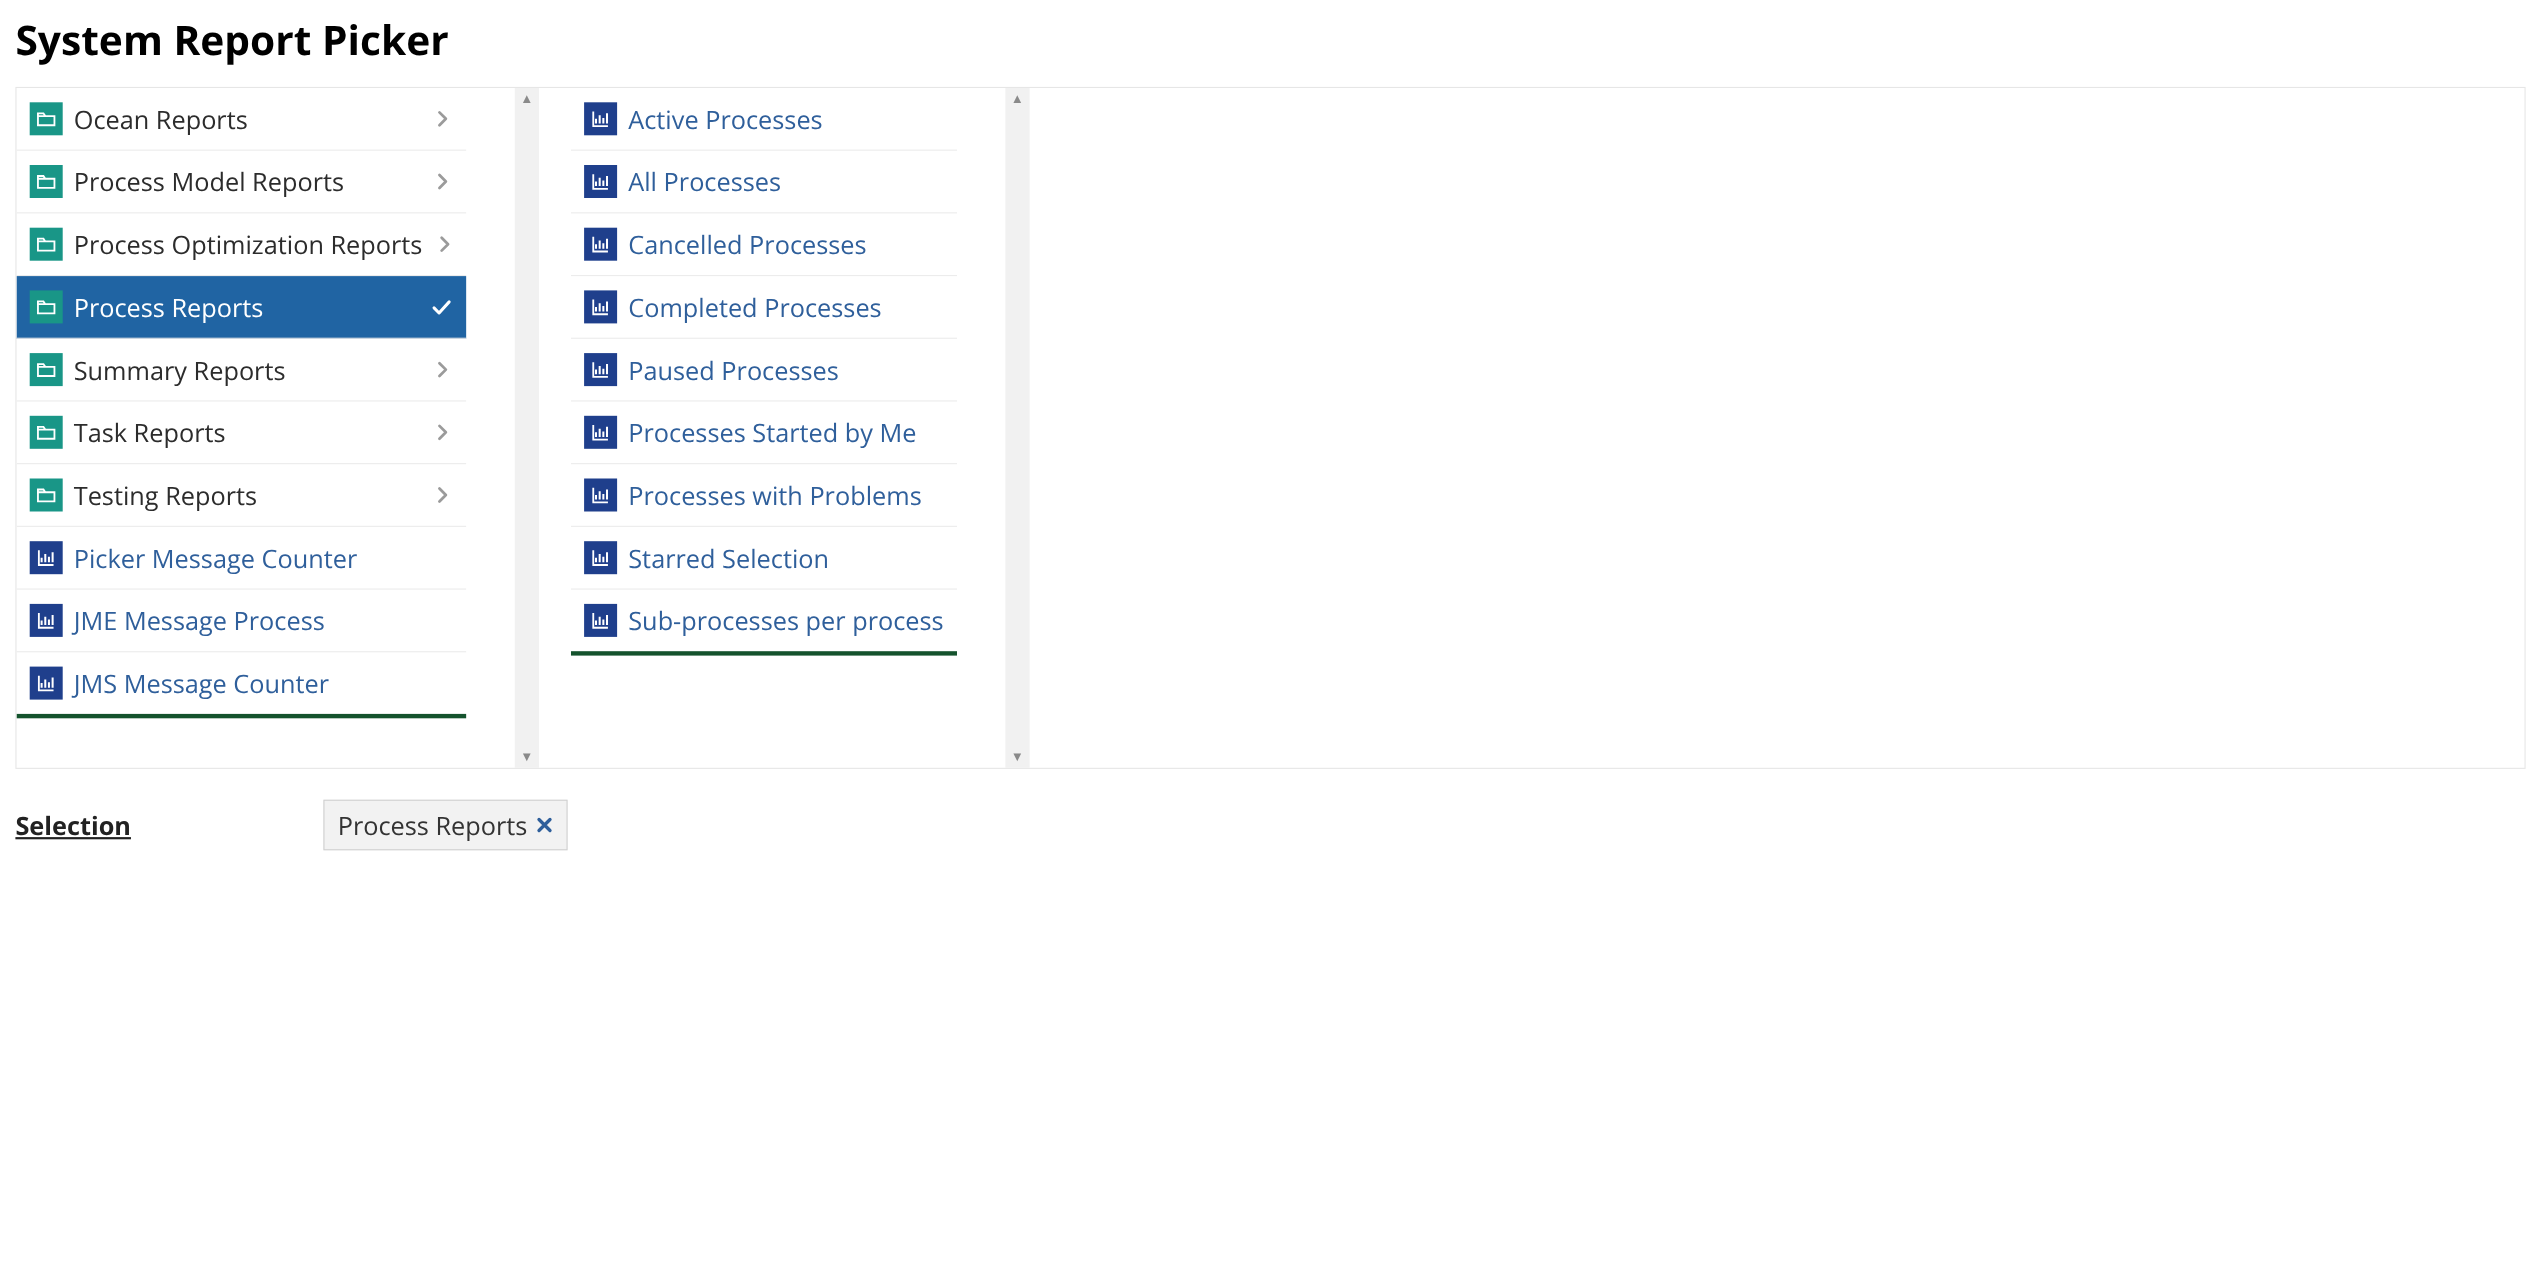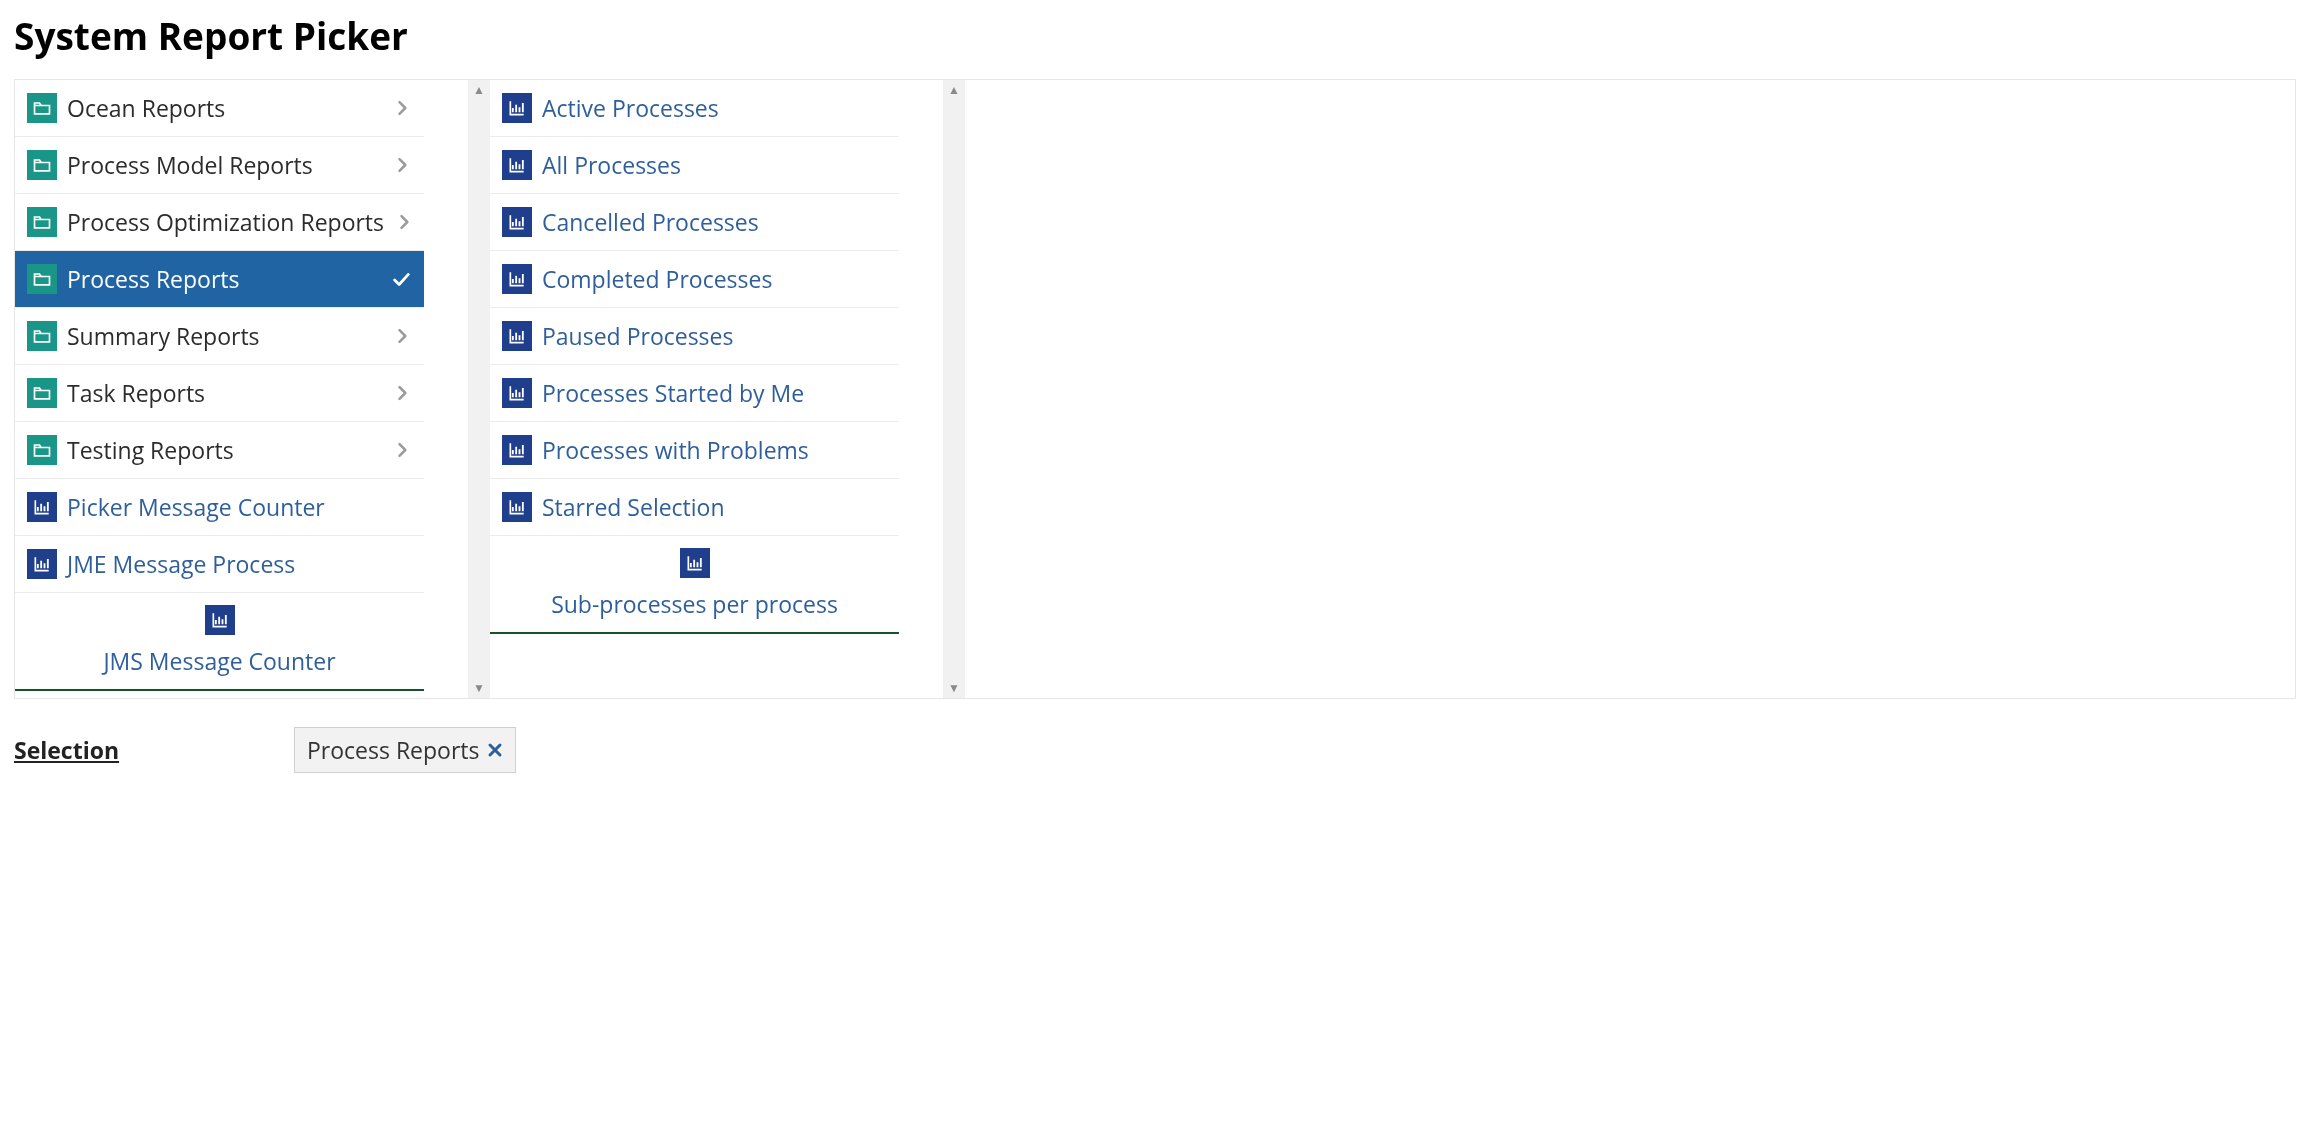--- a/index.html
+++ b/index.html
@@ -20,21 +20,21 @@
     border: 1px solid #e6e6e6;
     height: 620px;
     width: 100%;
   }
   .col {
     position: relative;
     display: flex;
     flex-direction: column;
   }
   .col-left  { width: 475px; }
-  .col-mid   { width: 475px; }
+  .col-mid   { width: 475px; align-items: center; }
   .col-right { flex: 1; }
   .list {
     flex: 1;
     overflow-y: auto;
   }
   .scrollbox {
     width: 22px;
     background: #f1f1f1;
     display: flex;
     flex-direction: column;
@@ -57,21 +57,21 @@
     display: flex;
     align-items: center;
     padding: 12px 12px;
     border-bottom: 1px solid #ececec;
     cursor: pointer;
     font-size: 23px;
     color: #2c2c2c;
     gap: 10px;
     white-space: nowrap;
   }
-  .row:last-child { border-bottom: 2px solid #14532d; flex-direction: column; }
+  .row:last-child { border-bottom: 4px solid #14532d; }
   .row.selected {
     background: #2064a3;
     color: #ffffff;
   }
   .row.report-row .label { color: #2f5f9b; }
   .icon {
     width: 30px;
     height: 30px;
     display: inline-flex;
     align-items: center;

